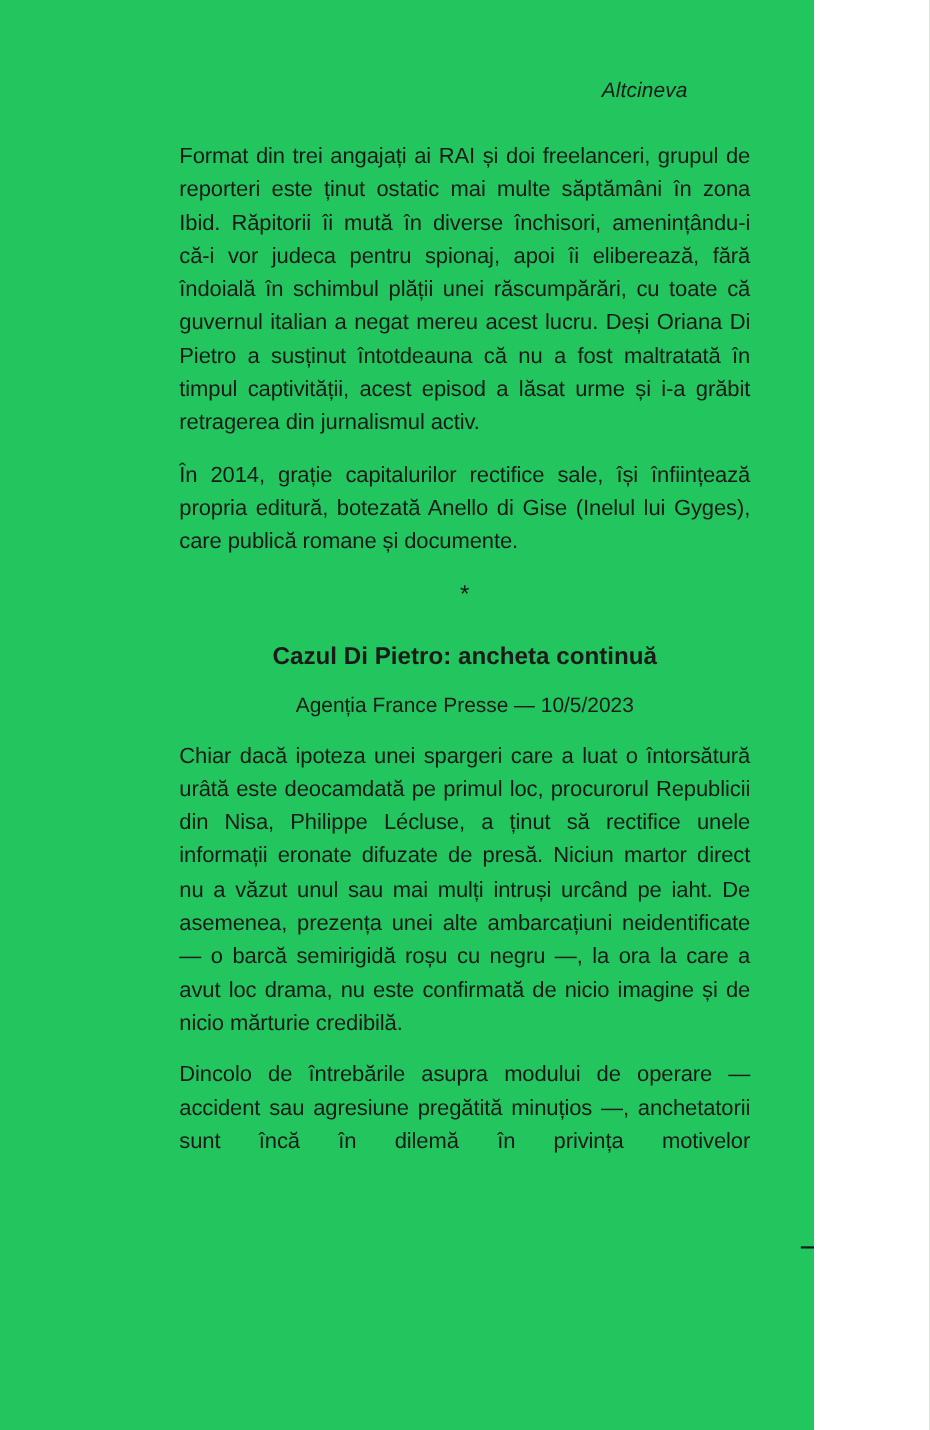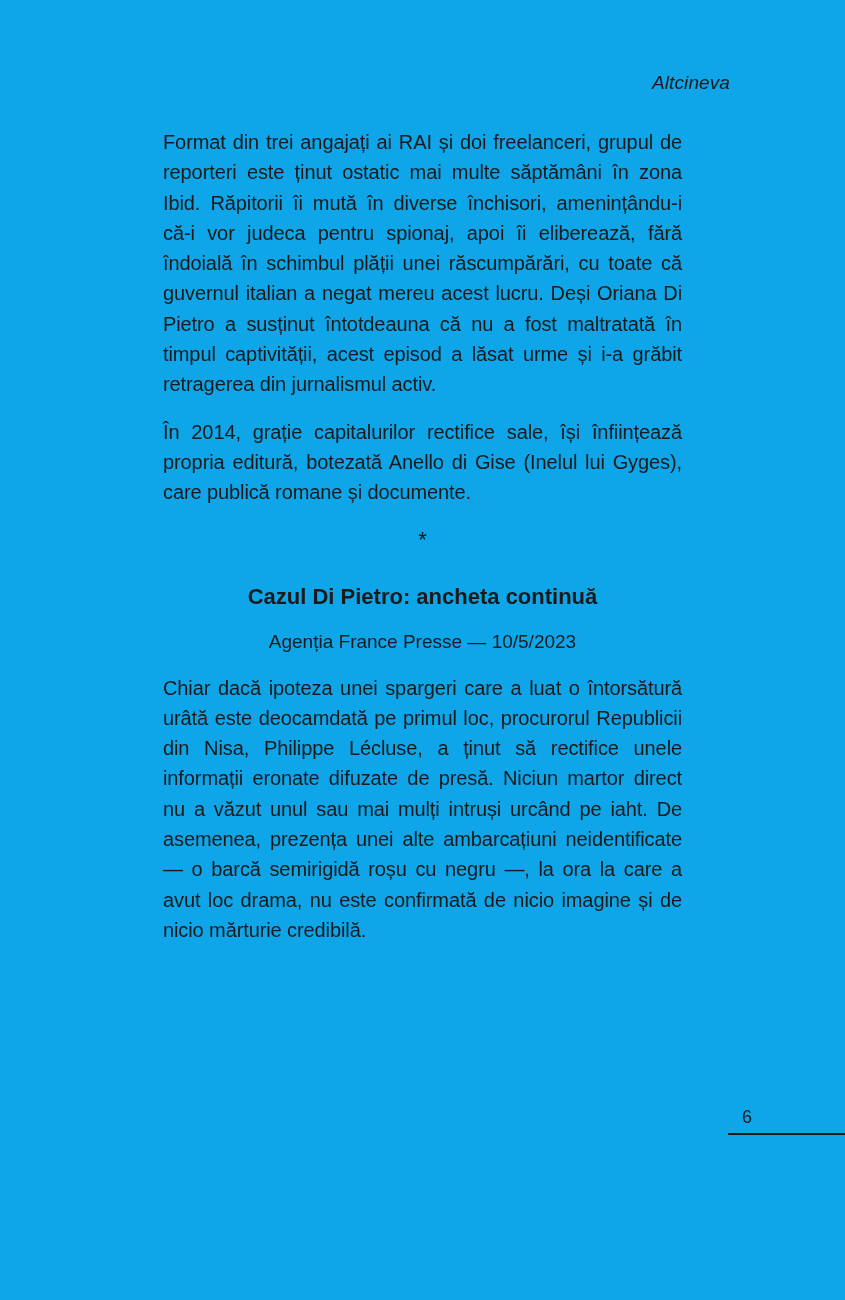--- a/index.html
+++ b/index.html
@@ -2,23 +2,23 @@
 <html><head>
 <meta charset="utf-8">
 <style>
   html, body {
     margin: 0;
     padding: 0;
     background: #ffffff;
   }
   .page {
     position: relative;
-    width: 845px;
+    width: 740px;
     height: 1300px;
-    background: #0ea5e9;
+    background: #22c55e;
     font-family: "Liberation Sans", sans-serif;
     color: #1a1a1a;
     overflow: hidden;
   }
   .running-header {
     position: absolute;
     top: 72px;
     right: 115px;
     font-size: 19px;
     font-style: italic;
@@ -98,20 +98,21 @@
     <p class="para">În 2014, grație capitalurilor rectifice sale, își înființează propria editură, botezată Anello di Gise (Inelul lui Gyges), care publică romane și documente.</p>
 
     <div class="separator">*</div>
 
     <h2 class="article-title">Cazul Di Pietro: ancheta continuă</h2>
 
     <div class="article-byline">Agenția France Presse — 10/5/2023</div>
 
     <p class="para">Chiar dacă ipoteza unei spargeri care a luat o întorsătură urâtă este deocamdată pe primul loc, procurorul Republicii din Nisa, Philippe Lécluse, a ținut să rectifice unele informații eronate difuzate de presă. Niciun martor direct nu a văzut unul sau mai mulți intruși urcând pe iaht. De asemenea, prezența unei alte ambarcațiuni neidentificate — o barcă semirigidă roșu cu negru —, la ora la care a avut loc drama, nu este confirmată de nicio imagine și de nicio mărturie credibilă.</p>
 
+    <p class="para para-continued">Dincolo de întrebările asupra modului de operare — accident sau agresiune pregătită minuțios —, anchetatorii sunt încă în dilemă în privința motivelor</p>
 
   </div>
 
   <div class="pagination">
     <div class="page-number">6</div>
     <div class="footer-rule"></div>
   </div>
 
 </div>
 

